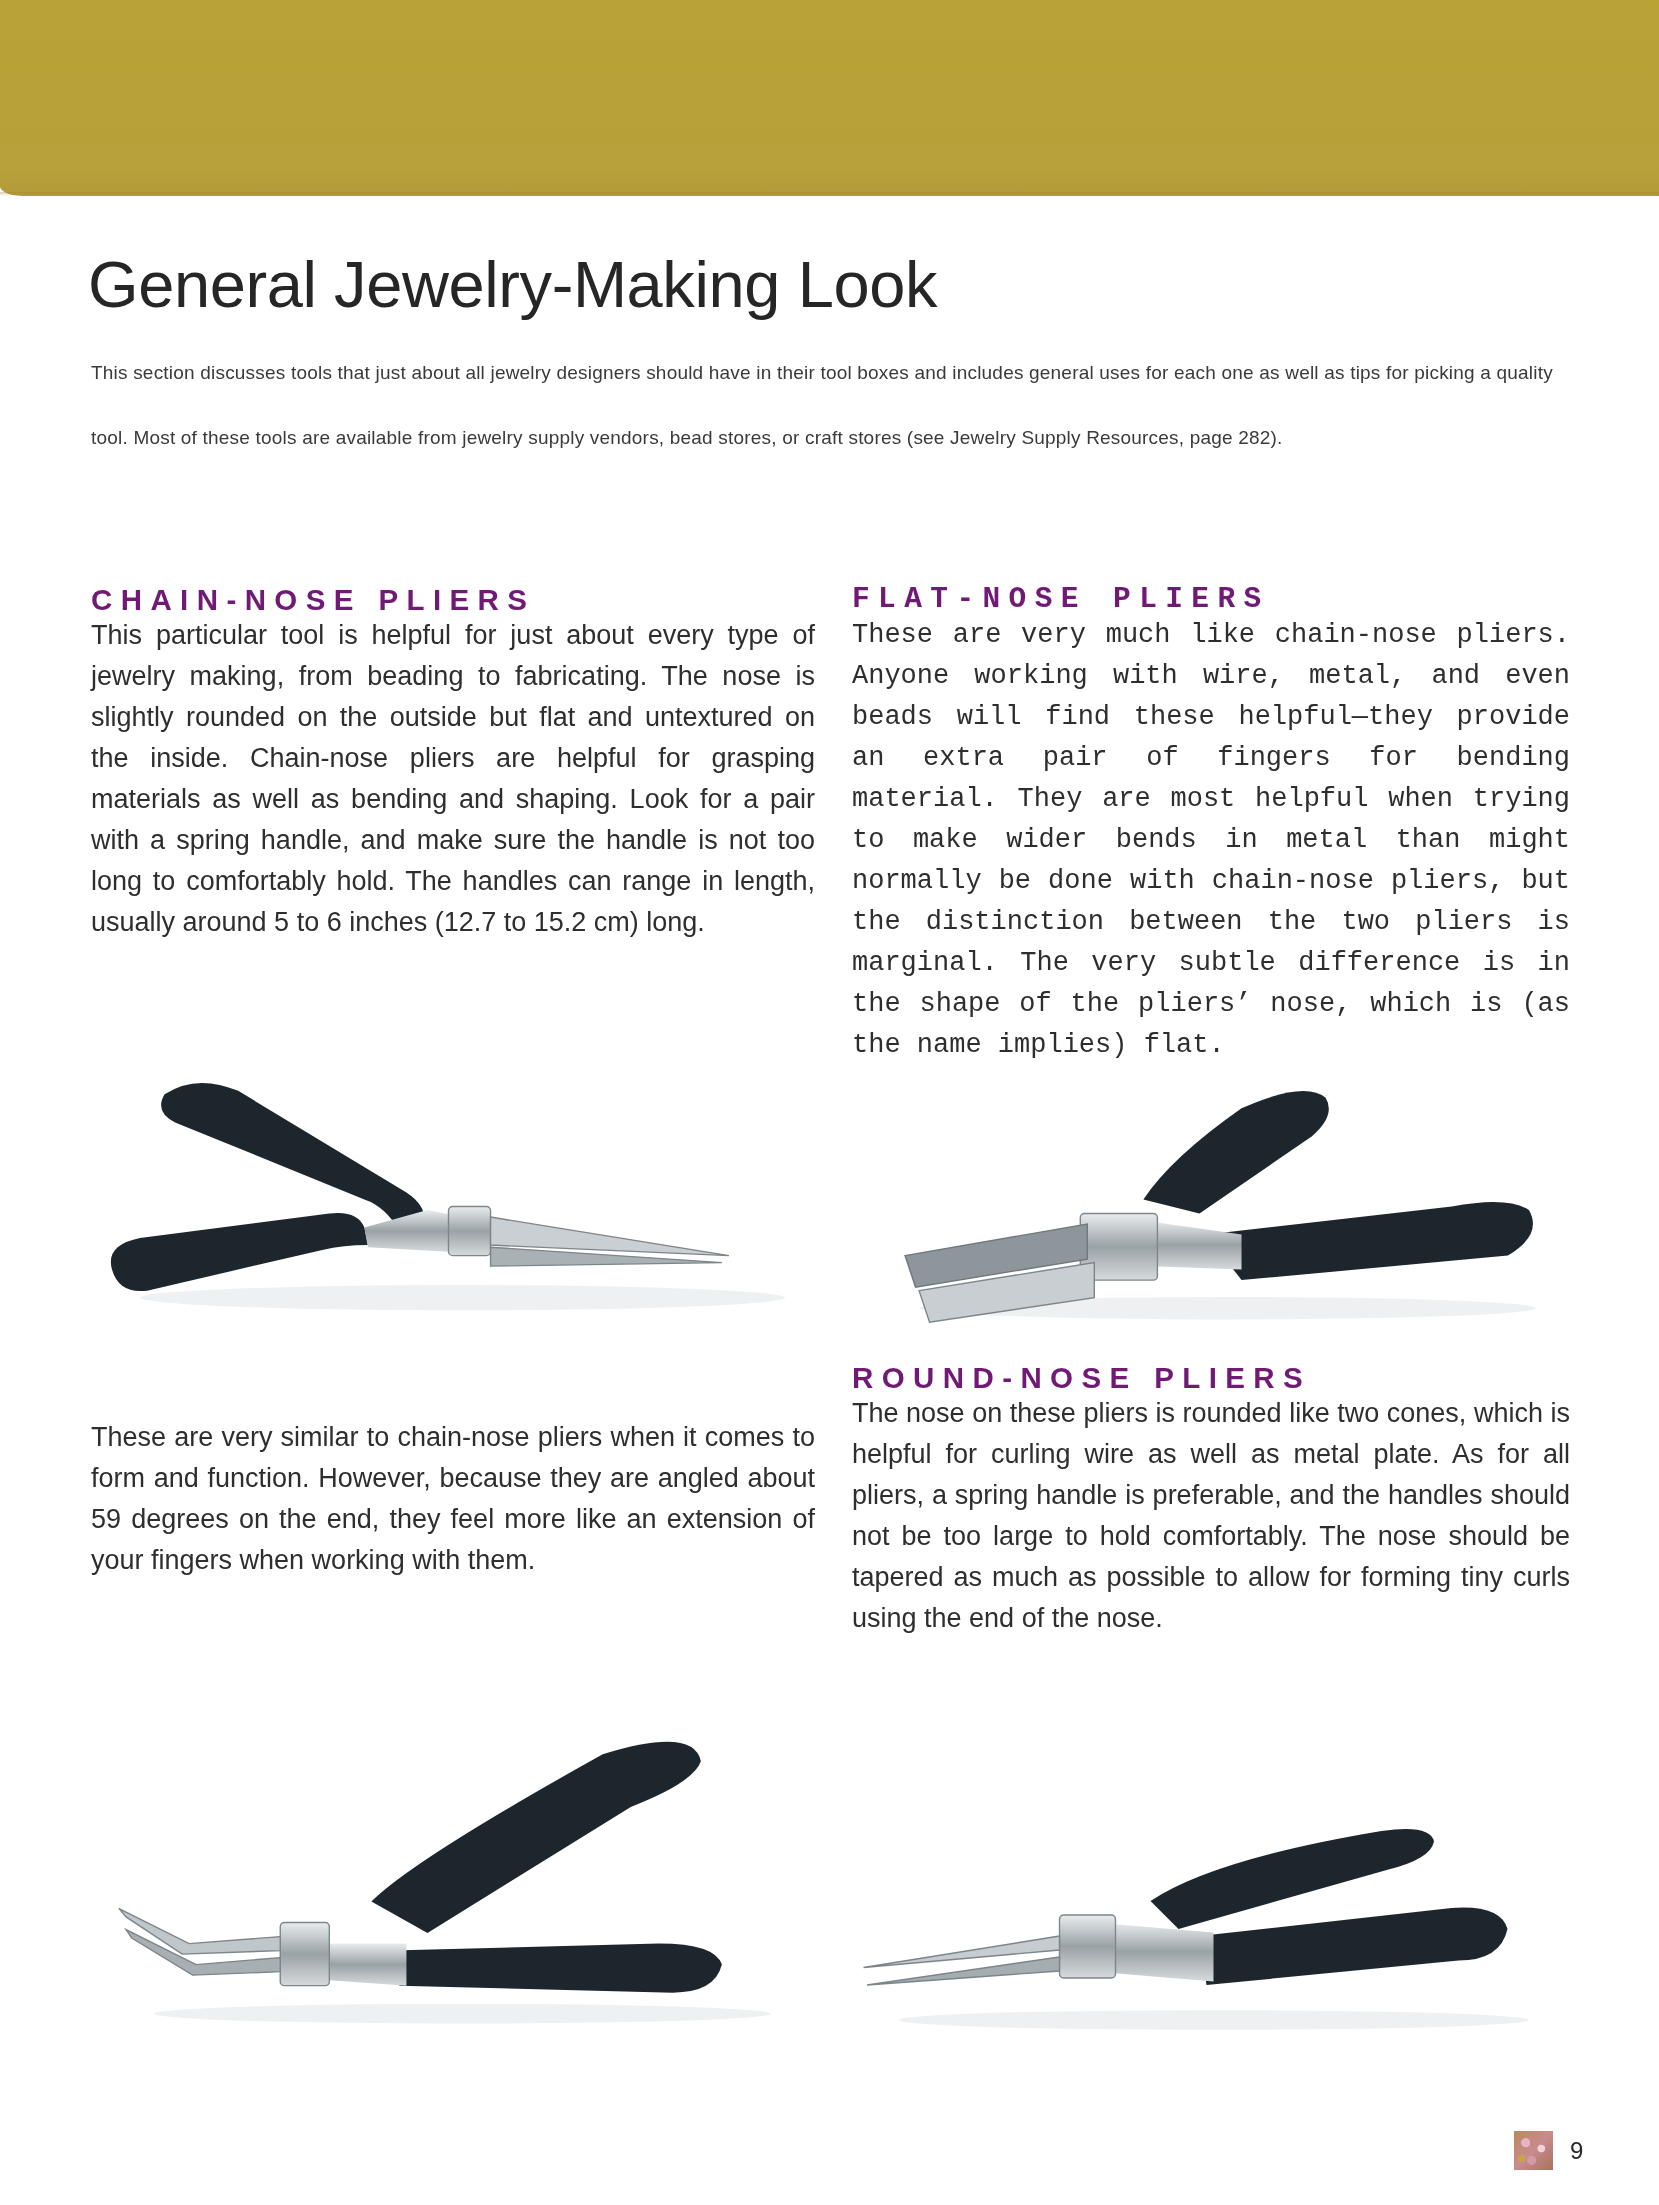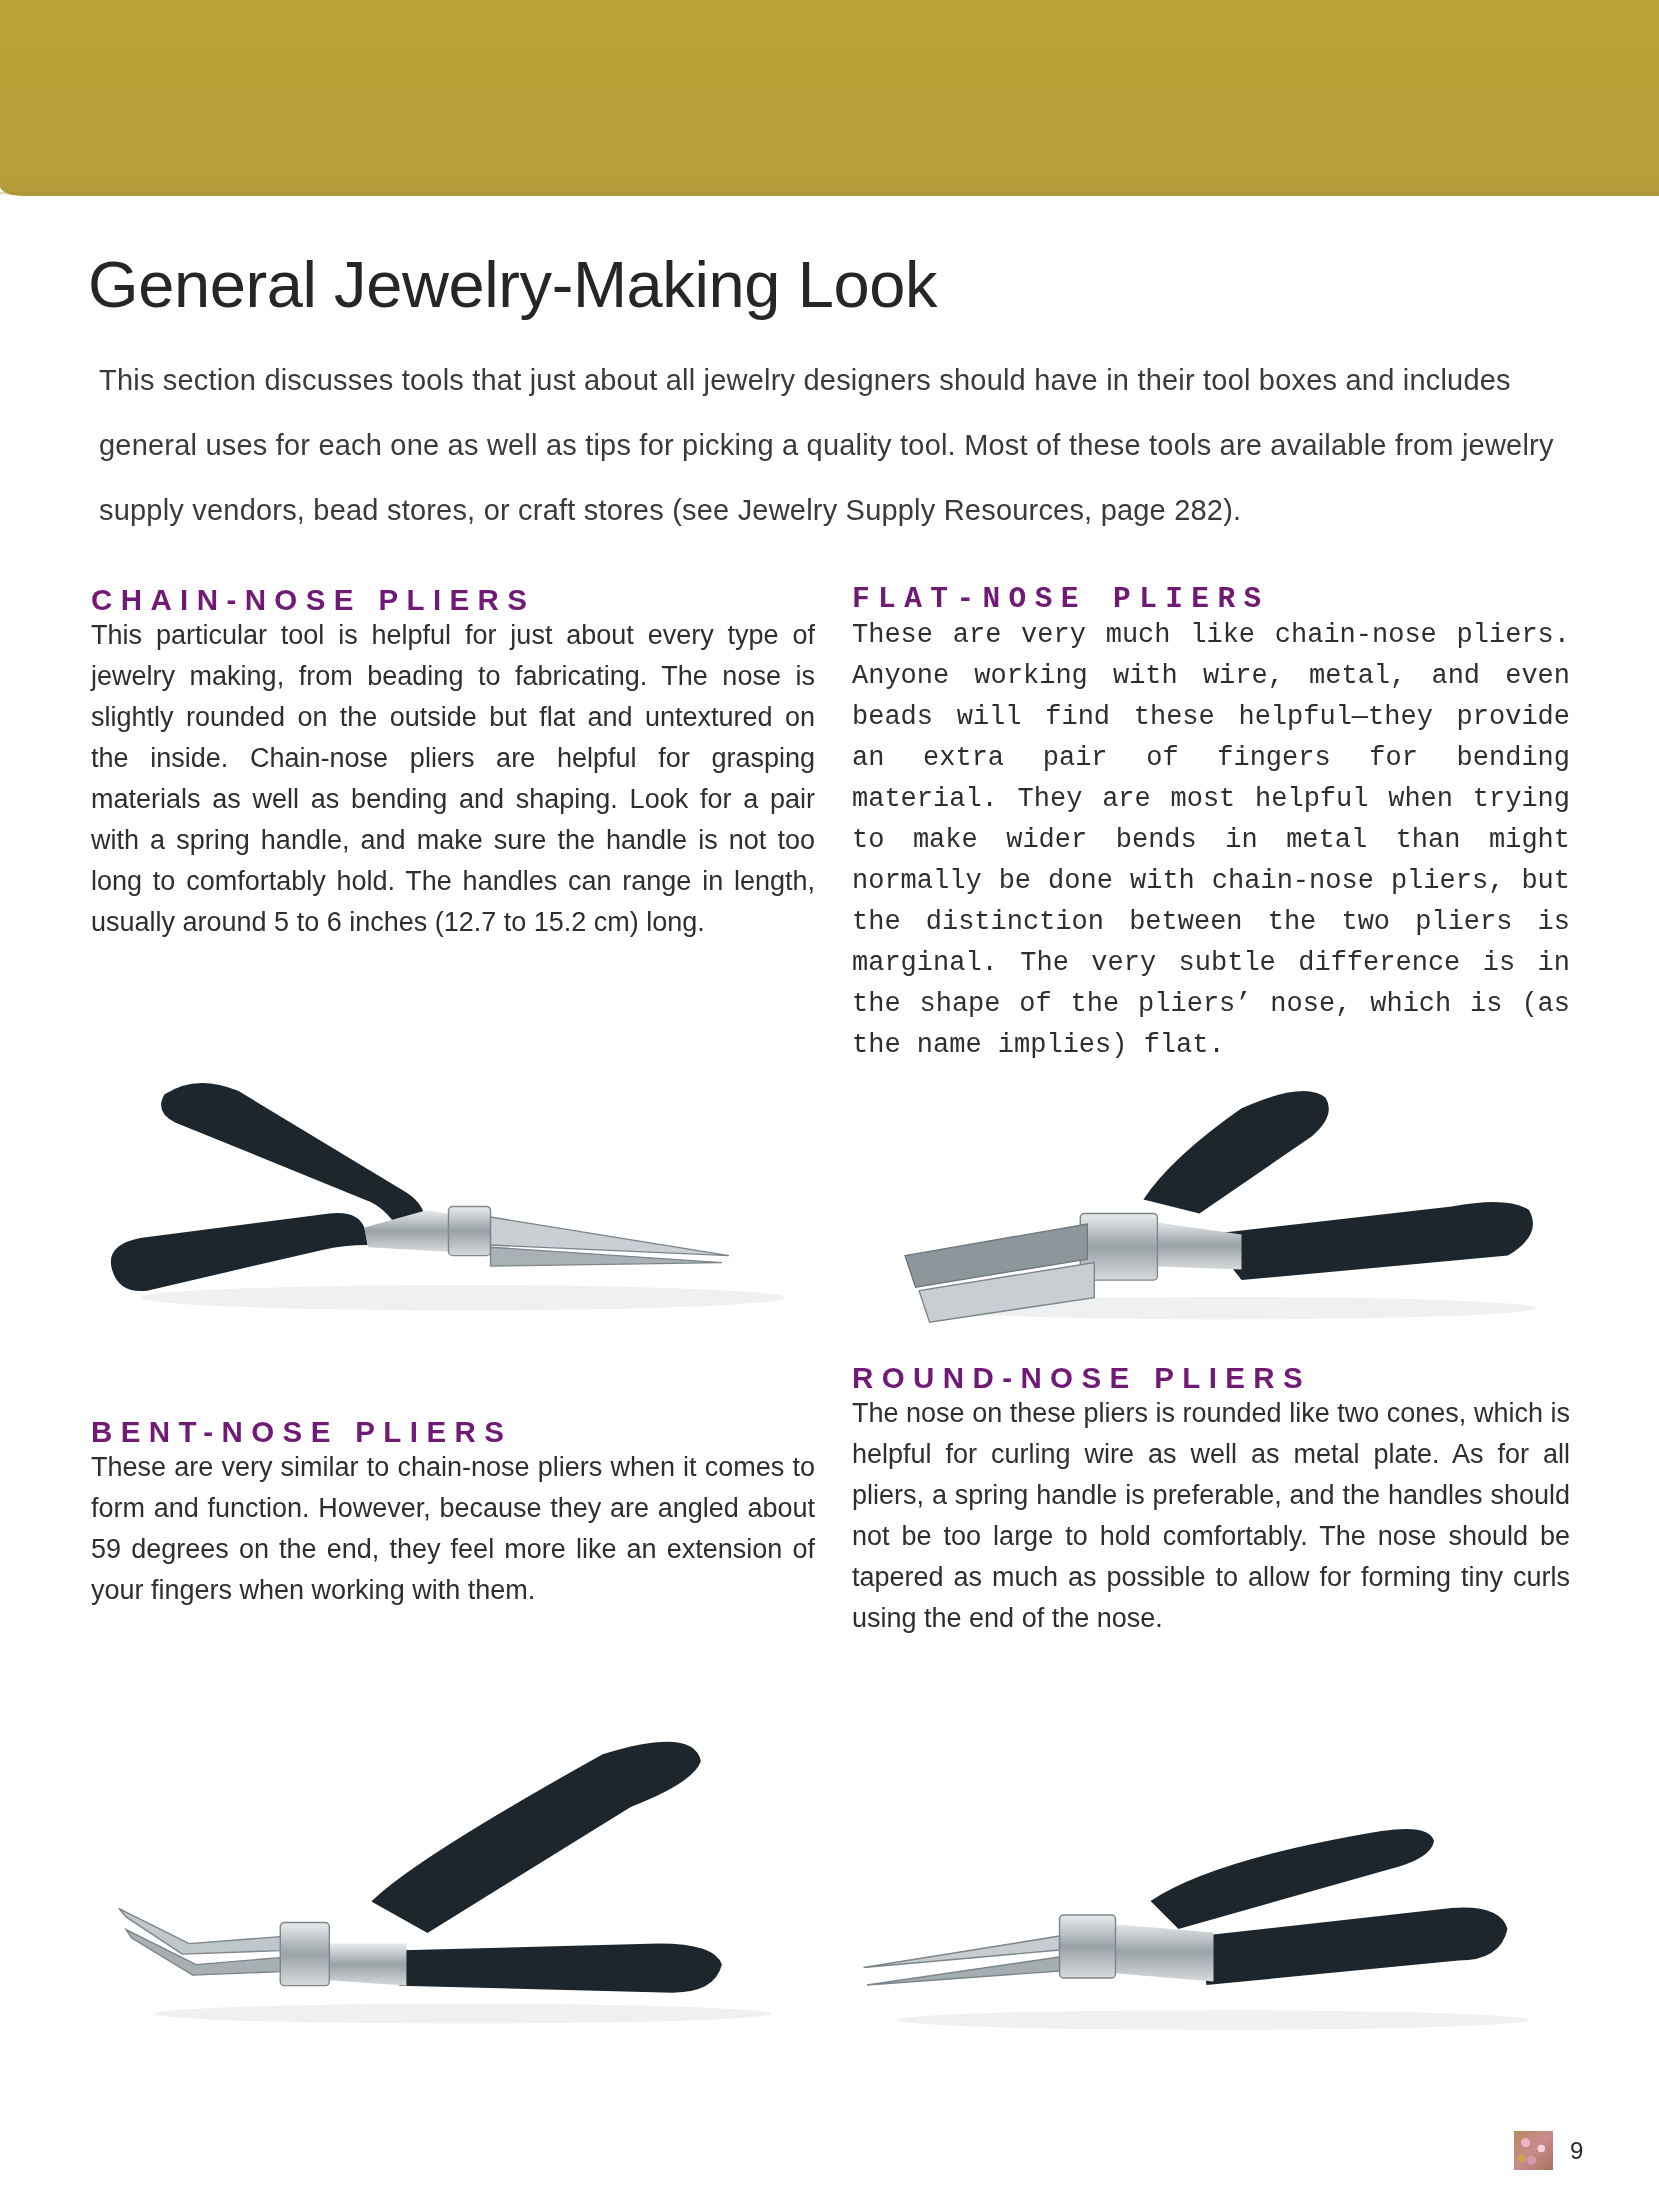--- a/index.html
+++ b/index.html
@@ -18,21 +18,21 @@
     content: ""; position: absolute; left: 0; right: 0; bottom: 0; height: 4.2px;
     background: linear-gradient(180deg, rgba(160,135,40,0.4), rgba(255,255,255,0));
   }
   .title {
     position: absolute; left: 88px; top: 247px; margin: 0;
     font-size: 65px; font-weight: normal; color: #262626; letter-spacing: -0.4px;
     white-space: nowrap;
   }
   .intro {
     position: absolute; left: 91px; top: 340px; width: 1480px;
-    font-size: 29px; line-height: 65px; color: #3a3a3a; margin: 8px;
+    font-size: 19px; line-height: 65px; color: #3a3a3a; margin: 0;
     letter-spacing: 0.2px;
   }
   .section { position: absolute; }
   .heading {
     margin: 0; font-size: 29.5px; font-weight: bold; color: #701a75;
     letter-spacing: 8.4px; white-space: nowrap; line-height: 1;
   }
   .body-text {
     margin: 0; font-size: 27px; line-height: 41px; color: #2e2e2e;
     text-align: justify;
@@ -115,21 +115,20 @@
     <path d="M380 190 Q420 130 520 60 Q610 20 640 45 Q655 70 620 100 L460 210 Z" fill="#1d262d"></path>
     <path d="M470 240 L820 200 Q900 185 930 205 Q950 240 900 270 L520 305 Z" fill="#1d262d"></path>
     <path d="M380 220 L520 240 L520 290 L380 285 Z" fill="url(#steel2)"></path>
     <rect x="290" y="210" width="110" height="95" rx="6" fill="url(#steel2)" stroke="#7d868b" stroke-width="2"></rect>
     <path d="M40 270 L300 225 L300 275 L55 315 Z" fill="#8d969b" stroke="#6f787d" stroke-width="2"></path>
     <path d="M60 320 L310 280 L310 330 L75 365 Z" fill="#c8ced1" stroke="#7c858a" stroke-width="2"></path>
   </svg>
 </div>
 
 <div class="section s-bent">
-  <h2 class="heading">BENT-NOSE PLIERS</h2>
   <p class="body-text">These are very similar to chain-nose pliers when it comes to form and function. However, because they are angled about 59 degrees on the end, they feel more like an extension of your fingers when working with them.</p>
 </div>
 
 <div class="section s-round">
   <h2 class="heading">ROUND-NOSE PLIERS</h2>
   <p class="body-text">The nose on these pliers is rounded like two cones, which is helpful for curling wire as well as metal plate. As for all pliers, a spring handle is preferable, and the handles should not be too large to hold comfortably. The nose should be tapered as much as possible to allow for forming tiny curls using the end of the nose.</p>
 </div>
 
 <div class="plier-img img-bent">
   <svg viewBox="0 0 1000 420">

